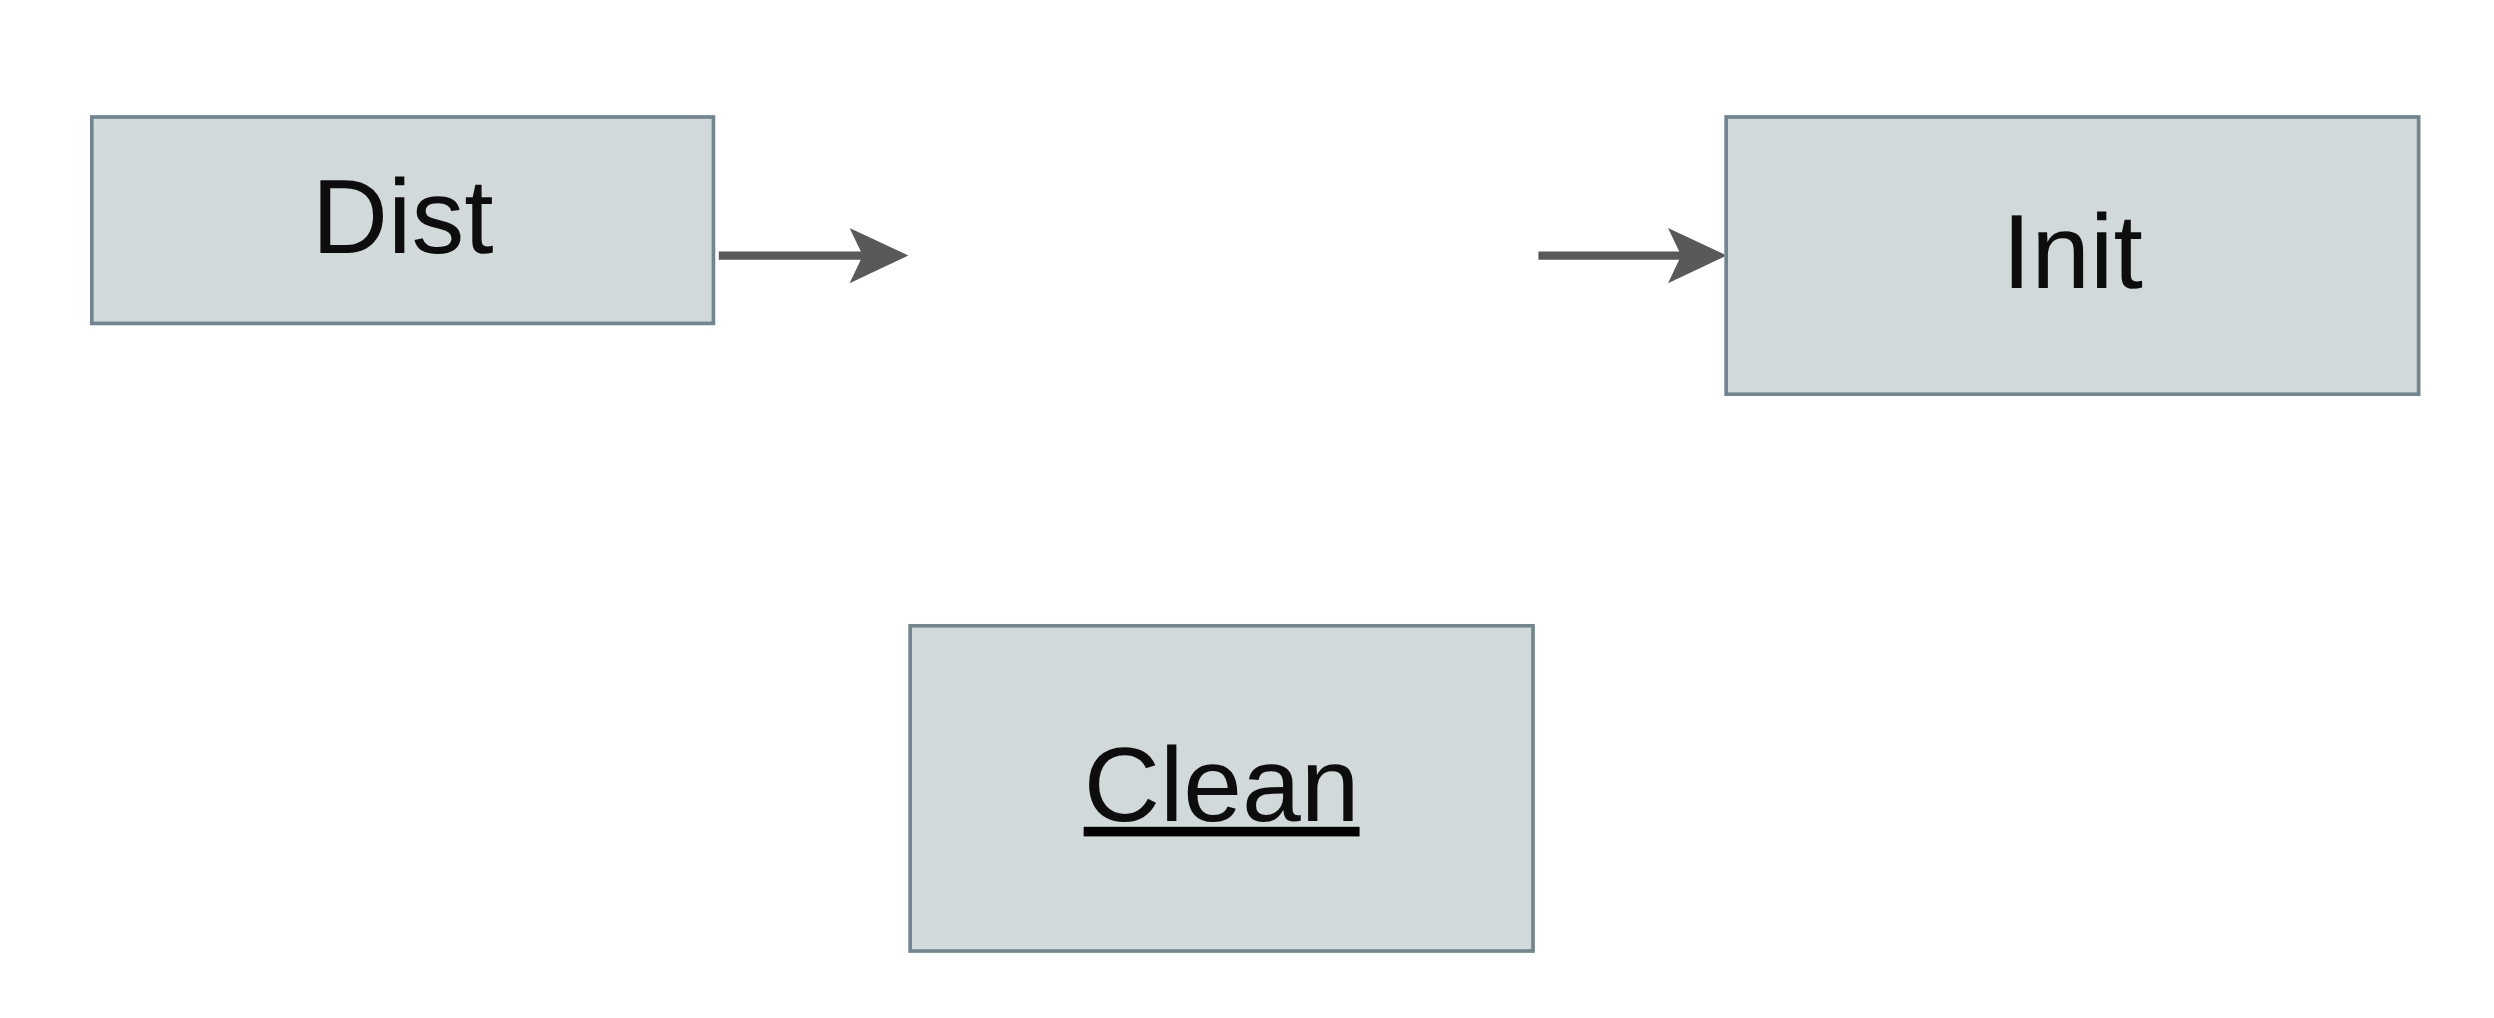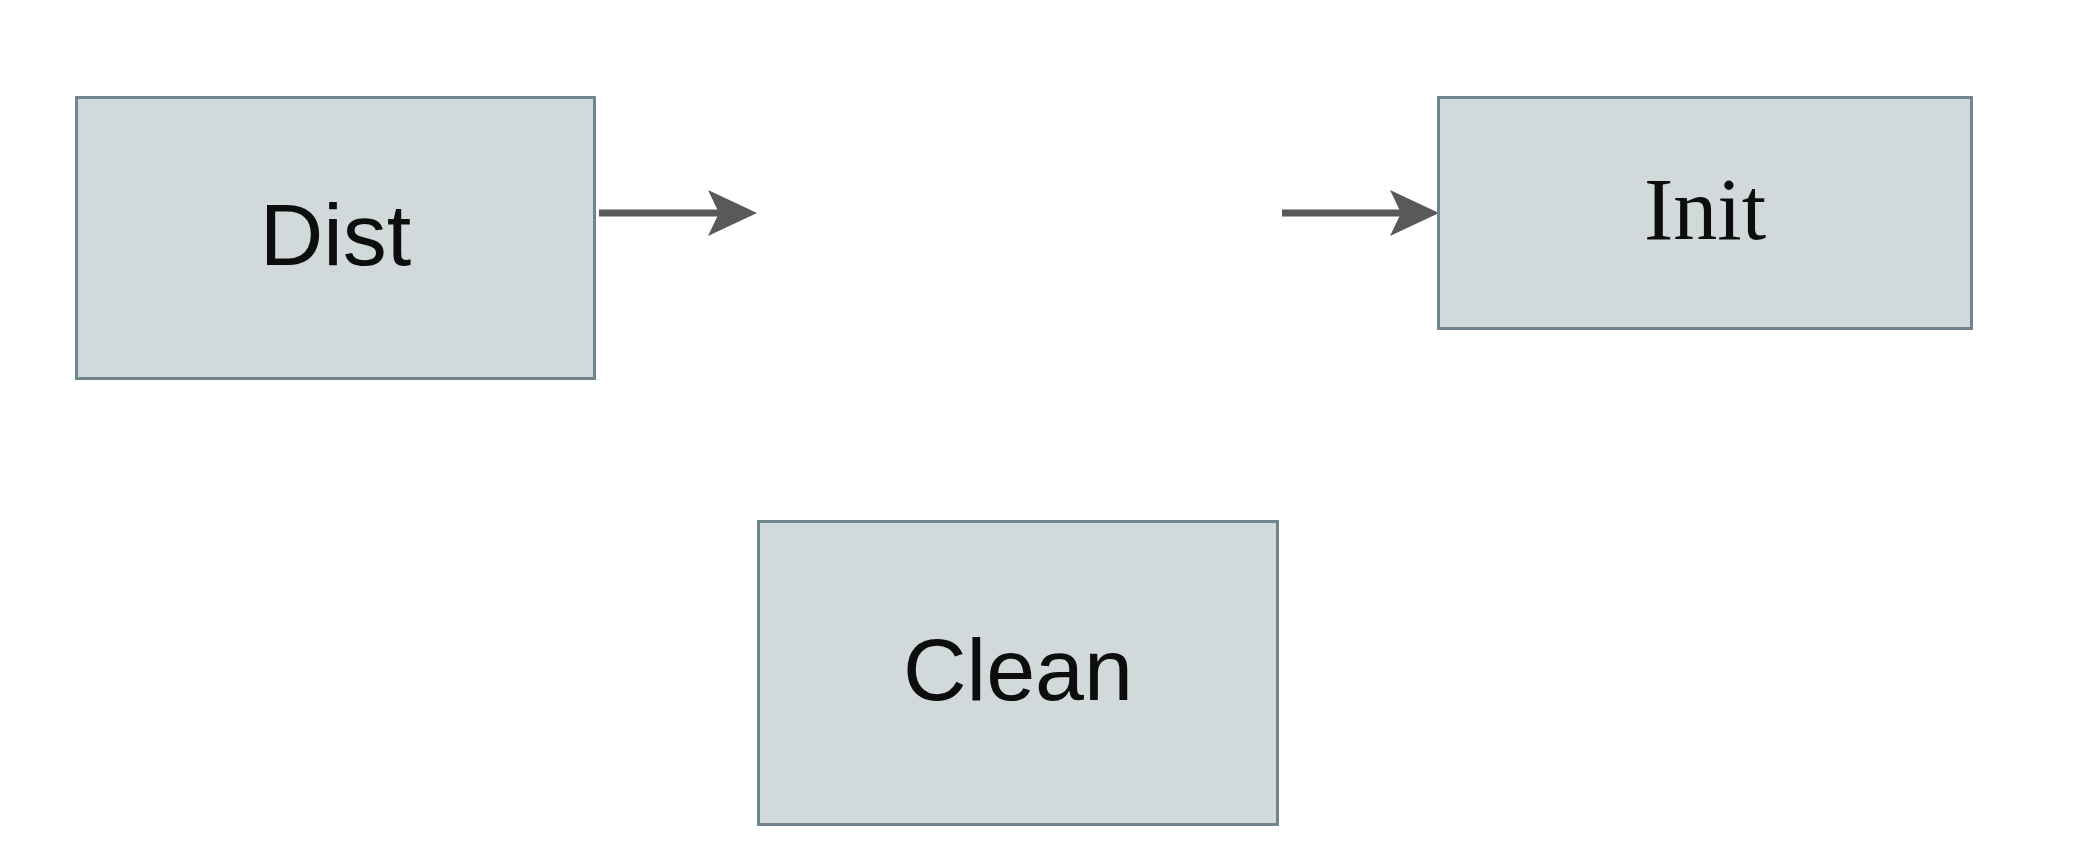--- a/index.html
+++ b/index.html
@@ -25,24 +25,24 @@
     justify-content: center;
   }
   .node .label {
     font-size: 88px;
     line-height: 1;
     color: #0d0d0d;
     letter-spacing: 0px;
     white-space: nowrap;
     padding-bottom: 6px;
   }
-  .node-dist    { left: 75px;   top: 96px;  width: 521px; height: 284px; }
+  .node-dist    { left: 75px;   top: 96px;  width: 521px; height: 175px; }
   .node-compile { left: 757px;  top: 96px;  width: 522px; height: 234px; }
-  .node-init    { left: 1437px; top: 96px;  width: 536px; height: 234px; font-family: Liberation Serif, serif; }
-  .node-clean   { left: 757px;  top: 520px; width: 522px; height: 306px; }
+  .node-init    { left: 1437px; top: 96px;  width: 580px; height: 234px; }
+  .node-clean   { left: 757px;  top: 520px; width: 522px; height: 274px; text-decoration: underline; }
   .edges-layer {
     position: absolute;
     left: 0;
     top: 0;
     width: 2078px;
     height: 848px;
     pointer-events: none;
   }
 </style>
 </head>

